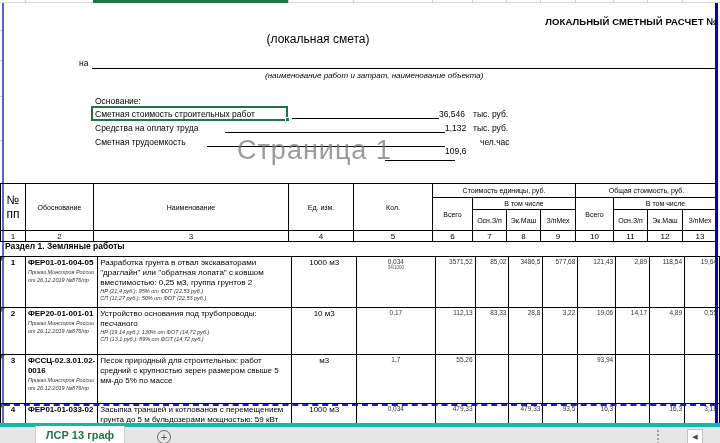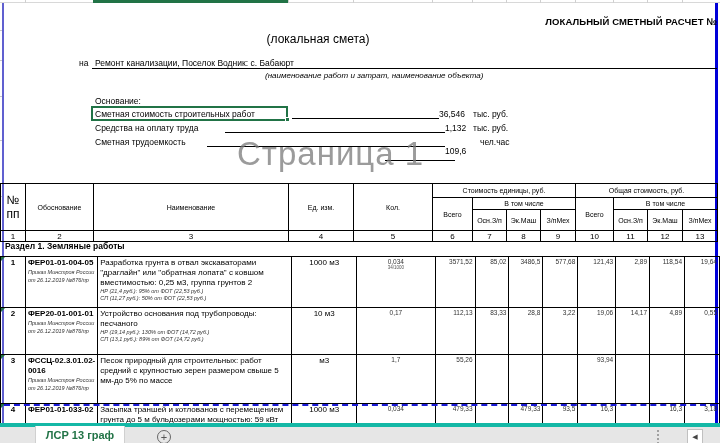--- a/index.html
+++ b/index.html
@@ -22,21 +22,21 @@
   .obj-line { position: absolute; left: 92px; top: 68px; width: 625px; height: 1px; background: #000; }
   .obj-caption { left: 265px; top: 71px; font-size: 8px; font-style: italic; }
 
   .basis { left: 95px; font-size: 8.5px; }
   .uline { position: absolute; height: 1px; background: #000; }
   .val { font-size: 8.5px; }
 
   .sel-cell { position: absolute; left: 91px; top: 106px; width: 197px; height: 15px; border: 2px solid #217346; }
   .sel-handle { position: absolute; left: 285px; top: 117px; width: 5px; height: 5px; background: #217346; border: 1px solid #fff; }
 
-  .watermark { position: absolute; left: 237px; top: 135px; font-size: 33px; color: #7a7a7a; opacity: 0.75; font-family: "Liberation Sans", sans-serif; letter-spacing: 1px; }
+  .watermark { position: absolute; left: 237px; top: 135px; font-size: 27px; color: #7a7a7a; opacity: 0.75; font-family: "Liberation Sans", sans-serif; letter-spacing: 1px; }
 
   
   .tbl { position: absolute; left: 0; top: 183px; border-collapse: collapse; table-layout: fixed; font-size: 7px; }
   .tbl td { border: 1px solid #000; text-align: center; vertical-align: middle; padding: 0 1px; overflow: hidden; }
   .tbl .hdr td { font-size: 7px; }
   .tbl .num td { height: 11px; font-size: 8px; border-bottom: 1.5px solid #000; }
   .section { position: absolute; left: 5px; top: 241px; font-size: 8.5px; font-weight: bold; }
 
   .rows { position: absolute; left: 0; top: 256px; border-collapse: collapse; table-layout: fixed; }
   .rows td { border: 1px solid #000; vertical-align: top; padding: 1px 2px; overflow: hidden; font-size: 6.5px; text-align: right; color: #333; }
@@ -81,21 +81,20 @@
   <div class="right-border"></div>
   <div class="rowtick" style="top:30px"></div>
   <div class="rowtick" style="top:60px"></div>
   <div class="rowtick" style="top:96px"></div>
   <div class="rowtick" style="top:140px"></div>
   <div class="rowtick" style="top:196px"></div>
 
   <div class="abs title">ЛОКАЛЬНЫЙ СМЕТНЫЙ РАСЧЕТ №</div>
   <div class="abs subtitle">(локальная смета)</div>
   <div class="abs na-label">на</div>
-  <div class="abs obj-name">Ремонт канализации, Поселок Водник: с. Бабаюрт</div>
   <div class="obj-line"></div>
   <div class="abs obj-caption">(наименование работ и затрат, наименование объекта)</div>
 
   <div class="abs basis" style="top:96px">Основание:</div>
 
   <div class="abs basis" style="top:109px">Сметная стоимость строительных работ</div>
   <div class="uline" style="left:292px; top:118px; width:147px"></div>
   <div class="abs val" style="left:439px; top:109px">36,546</div>
   <div class="abs val" style="left:473px; top:109px">тыс. руб.</div>
 

